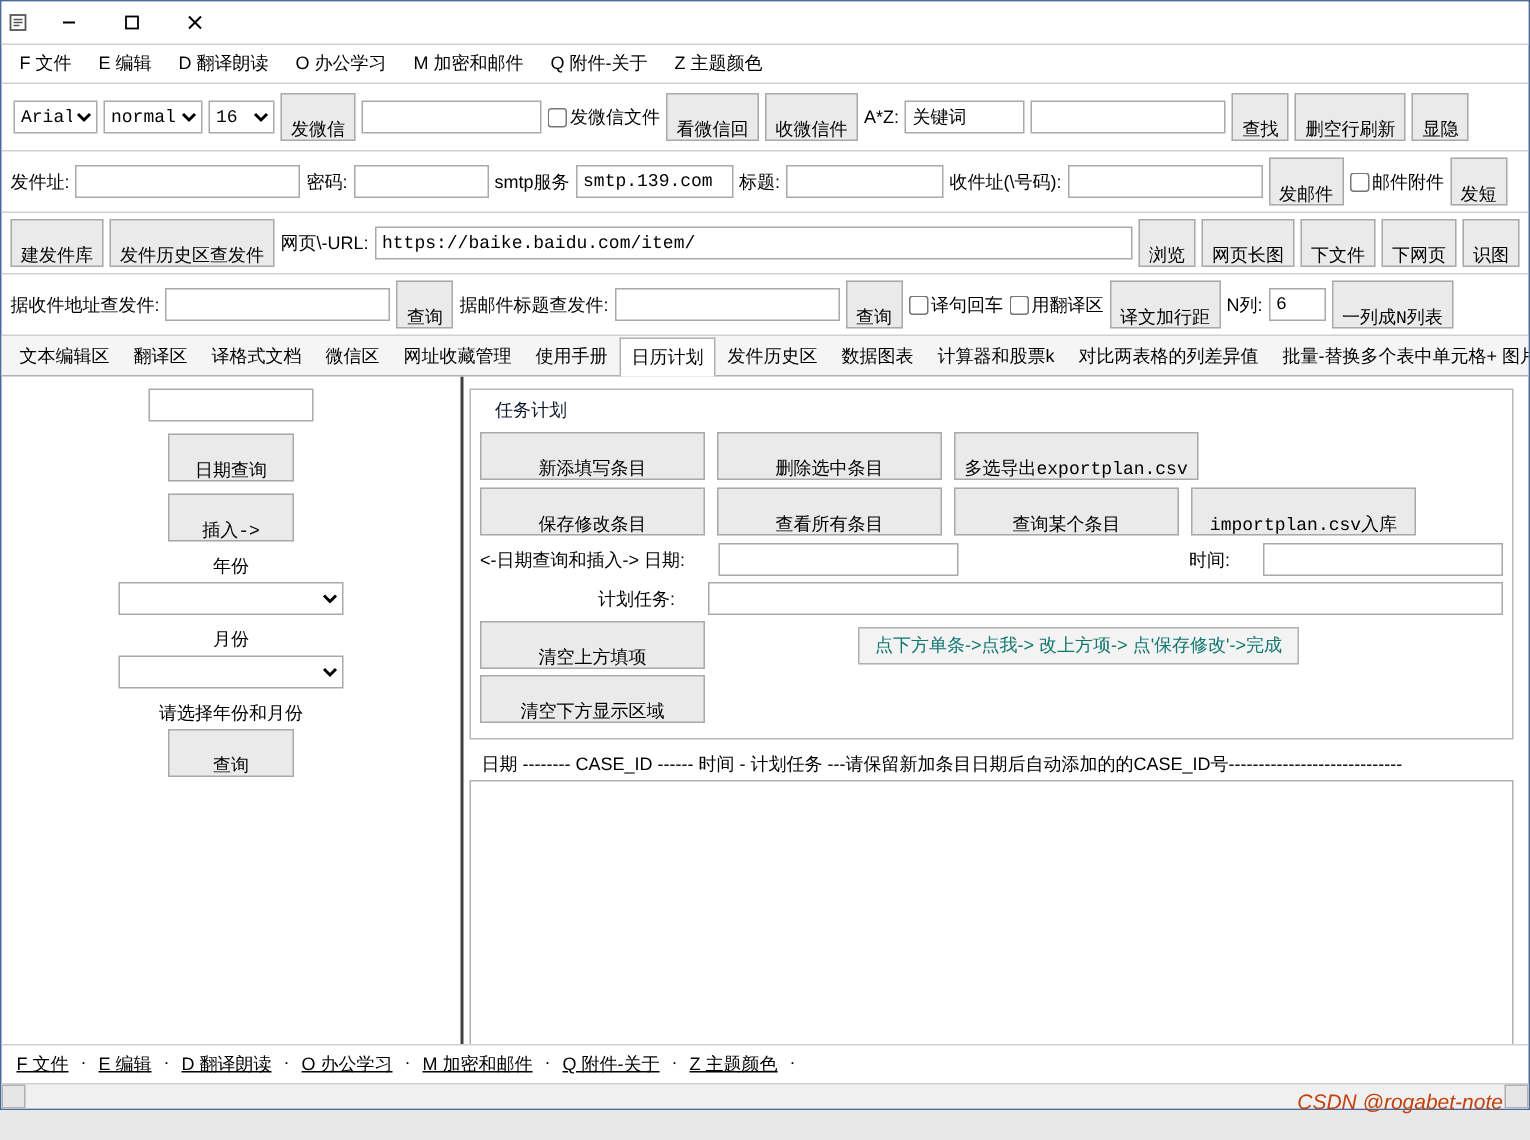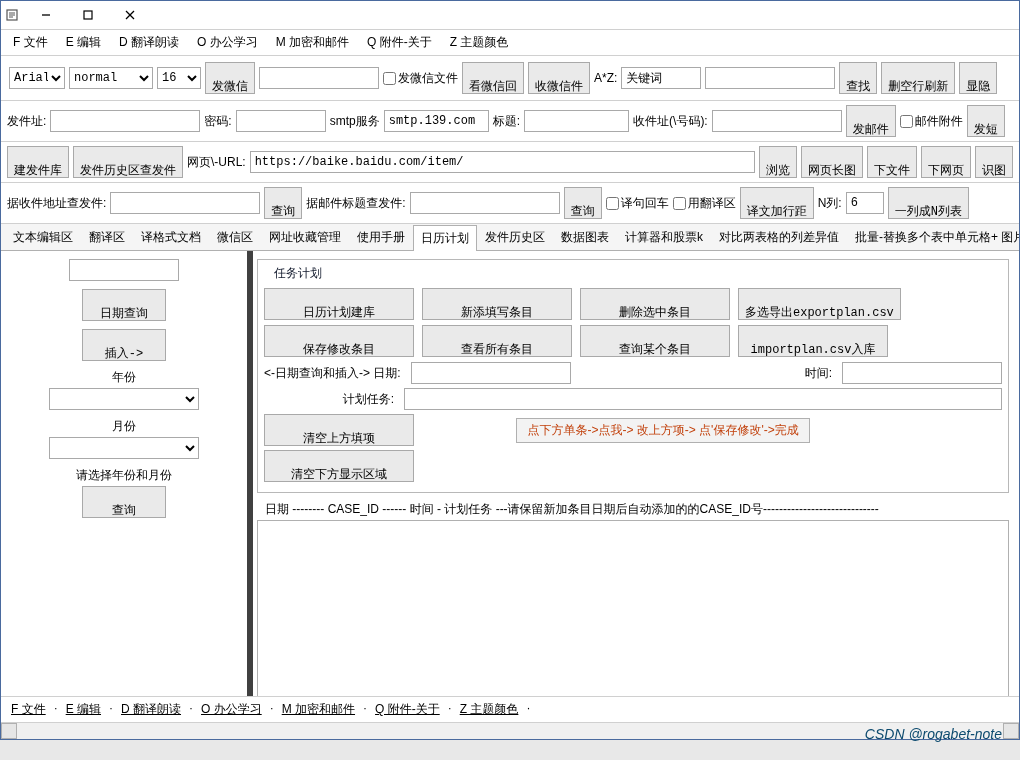--- a/index.html
+++ b/index.html
@@ -16,44 +16,44 @@
 select,input,button{font-family:Liberation Mono, monospace;font-size:12px}
 button{background:#eaeaea;border:1px solid #a9a9a9;padding:15px 6px;height:22px;cursor:pointer}
 input[type=text]{border:1px solid #a9a9a9;padding:2px 4px;height:16px;background:#fff}
 select{border:1px solid #a9a9a9;height:22px;background:#fff}
 .chk{display:flex;align-items:center;gap:2px}
 .chk input{margin:0}
 .tabs{display:flex;padding:0 4px;font-size:12px;border-bottom:1px solid #b0b0b0;background:#f5f5f5}
 .tab{padding:4px 7px;border:1px solid transparent;border-bottom:none;cursor:pointer;white-space:nowrap}
 .tab.active{background:#fff;border-color:#b0b0b0;position:relative;top:1px}
 .body{flex:1;display:flex;overflow:hidden}
-.side{width:252px;border-right:6px solid #404040;padding:8px 6px;box-sizing:border-box;text-align:center}
+.side{width:308px;border-right:2px solid #404040;padding:8px 6px;box-sizing:border-box;text-align:center}
 .side .blk{margin-bottom:8px}
 .side .lbl{margin:6px 0 2px}
 .side select{width:150px}
 .side button{min-width:84px}
 .main{flex:1;display:flex;flex-direction:column;overflow:hidden}
 .panel{border:1px solid #b8b8b8;margin:8px 10px 4px 4px;padding:6px;box-sizing:border-box}
 .panel .legend{color:#0f172a;margin:-14px 0 6px 6px;background:#fff;display:inline-block;padding:0 4px;font-size:12px}
 .row{display:flex;align-items:center;gap:8px;margin-bottom:5px}
 .row button{min-width:150px;height:24px}
-.formrow{display:flex;align-items:center;margin:4px 0;gap:10px}
+.formrow{display:flex;align-items:center;margin:4px 0;gap:22px}
 .formrow .flab{text-align:right;min-width:130px}
-.hint{color:#c2410c;border:1px solid #b0b0b0;padding:3px 10px;background:#f3f3f3;display:inline-block}
+.hint{color:#0f766e;border:1px solid #b0b0b0;padding:3px 10px;background:#f3f3f3;display:inline-block}
 .listhdr{margin:4px 10px 0 12px;font-size:12px;letter-spacing:0}
 .listbox{flex:1;margin:2px 10px 4px 4px;border:1px solid #b0b0b0;background:#fff;min-height:180px}
 .bottomrow{display:flex;align-items:center;gap:8px;margin:4px 10px 8px 4px}
 .bottomrow button{min-width:150px;height:20px}
 .statusbar{display:flex;gap:8px;padding:4px 10px;border-top:1px solid #d0d0d0;font-size:12px}
 .statusbar span{text-decoration:underline;cursor:pointer}
 .statusbar .dot{text-decoration:none;cursor:default}
 .scrollbar{border-top:1px solid #d0d0d0;height:16px;background:#f0f0f0;display:flex}
 .scrollbar .sb-btn{width:16px;height:16px;border:1px solid #b0b0b0;background:#e6e6e6;box-sizing:border-box}
 .scrollbar .sb-track{flex:1}
-.watermark{position:absolute;right:18px;bottom:18px;color:#0c4a6e;font-size:14px;font-style:italic}
+.watermark{position:absolute;right:18px;bottom:18px;color:#c2410c;font-size:14px;font-style:italic}
 svg{display:block}
 </style>
 </head>
 <body>
 
 <div class="window">
 
   <div class="titlebar">
     <span class="ico">
       <svg width="14" height="14">
@@ -86,21 +86,21 @@
     <span>E 编辑</span>
     <span>D 翻译朗读</span>
     <span>O 办公学习</span>
     <span>M 加密和邮件</span>
     <span>Q 附件-关于</span>
     <span>Z 主题颜色</span>
   </div>
 
   <div class="toolbar">
     <select style="width:56px"><option>Arial</option></select>
-    <select style="width:84px"><option>normal</option></select>
+    <select style="width:66px"><option>normal</option></select>
     <select style="width:44px"><option>16</option></select>
     <button>发微信</button>
     <input type="text" style="width: 110px;">
     <label class="chk">
         <input type="checkbox" style="">
         <span>发微信文件</span>
       </label>
     <button>看微信回</button>
     <button>收微信件</button>
     <span>A*Z:</span>
@@ -189,21 +189,20 @@
       <div class="lbl">月份</div>
       <div class="blk"><select><option></option></select></div>
       <div class="lbl">请选择年份和月份</div>
       <div class="blk"><button>查询</button></div>
     </div>
 
     <div class="main">
       <div class="panel">
         <div class="legend">任务计划</div>
         <div class="row">
-          <button>日历计划建库</button>
           <button>新添填写条目</button>
           <button>删除选中条目</button>
           <button>多选导出exportplan.csv</button>
         </div>
         <div class="row">
           <button>保存修改条目</button>
           <button>查看所有条目</button>
           <button>查询某个条目</button>
           <button>importplan.csv入库</button>
         </div>

